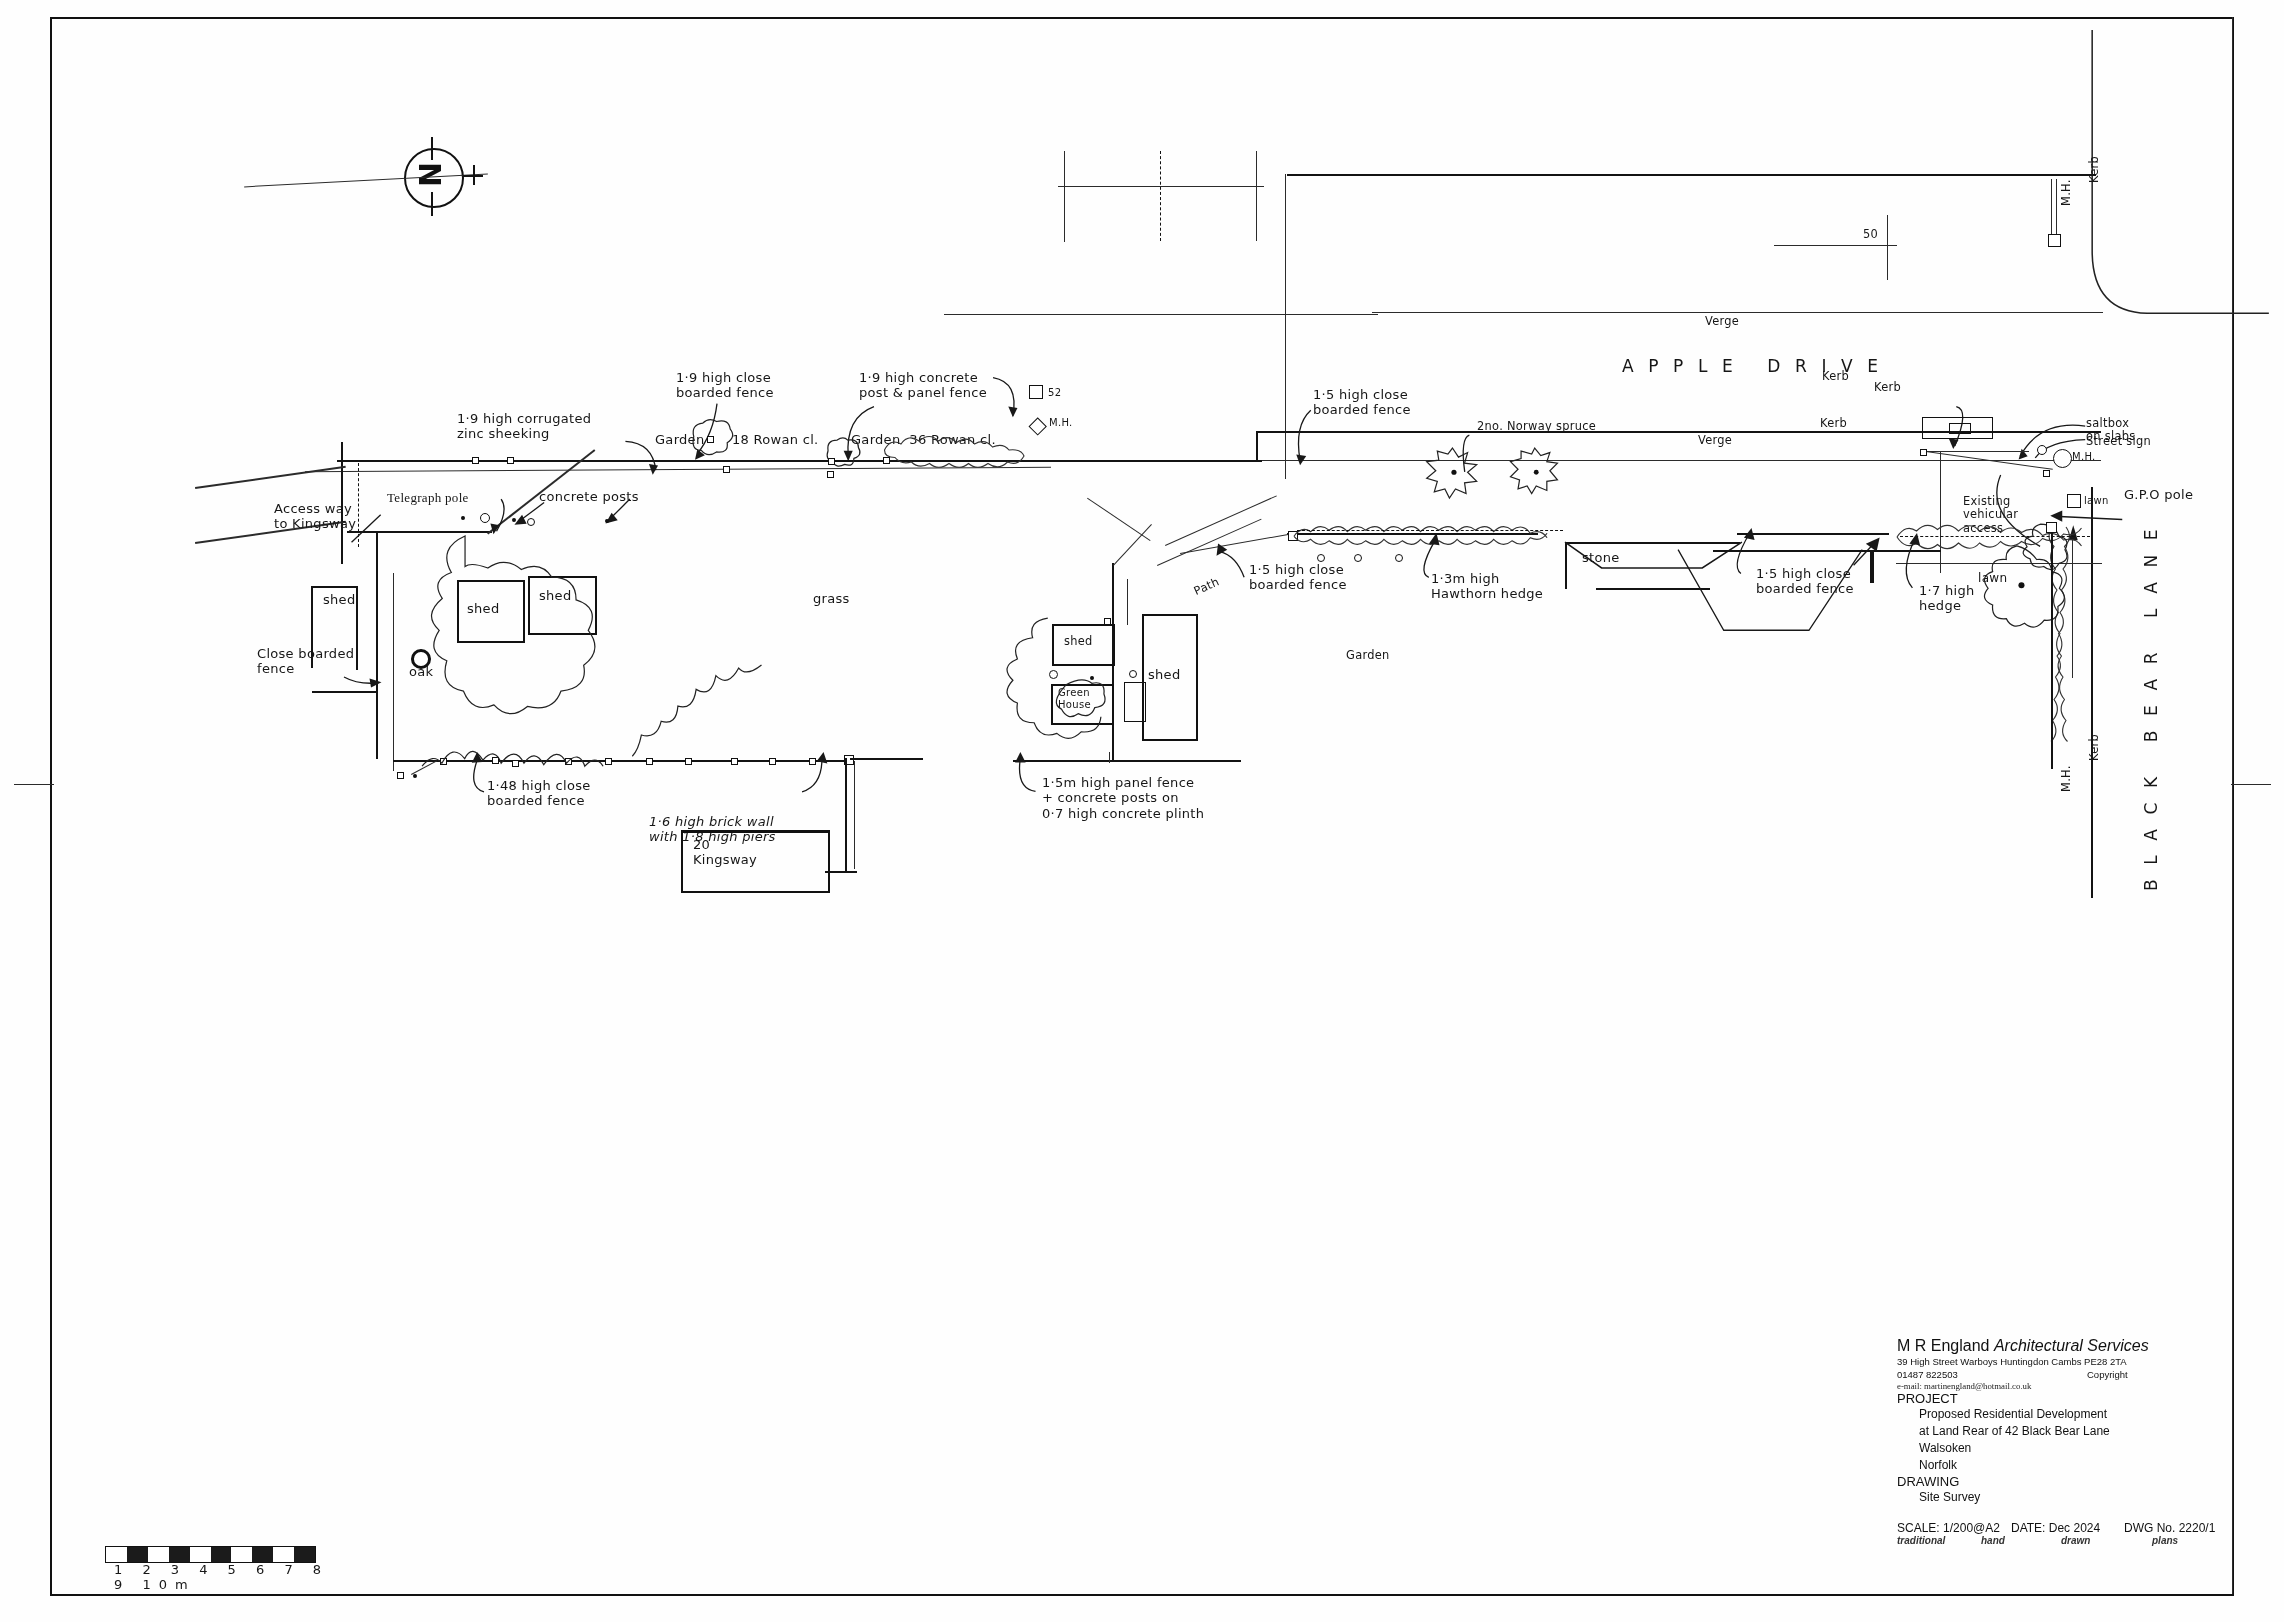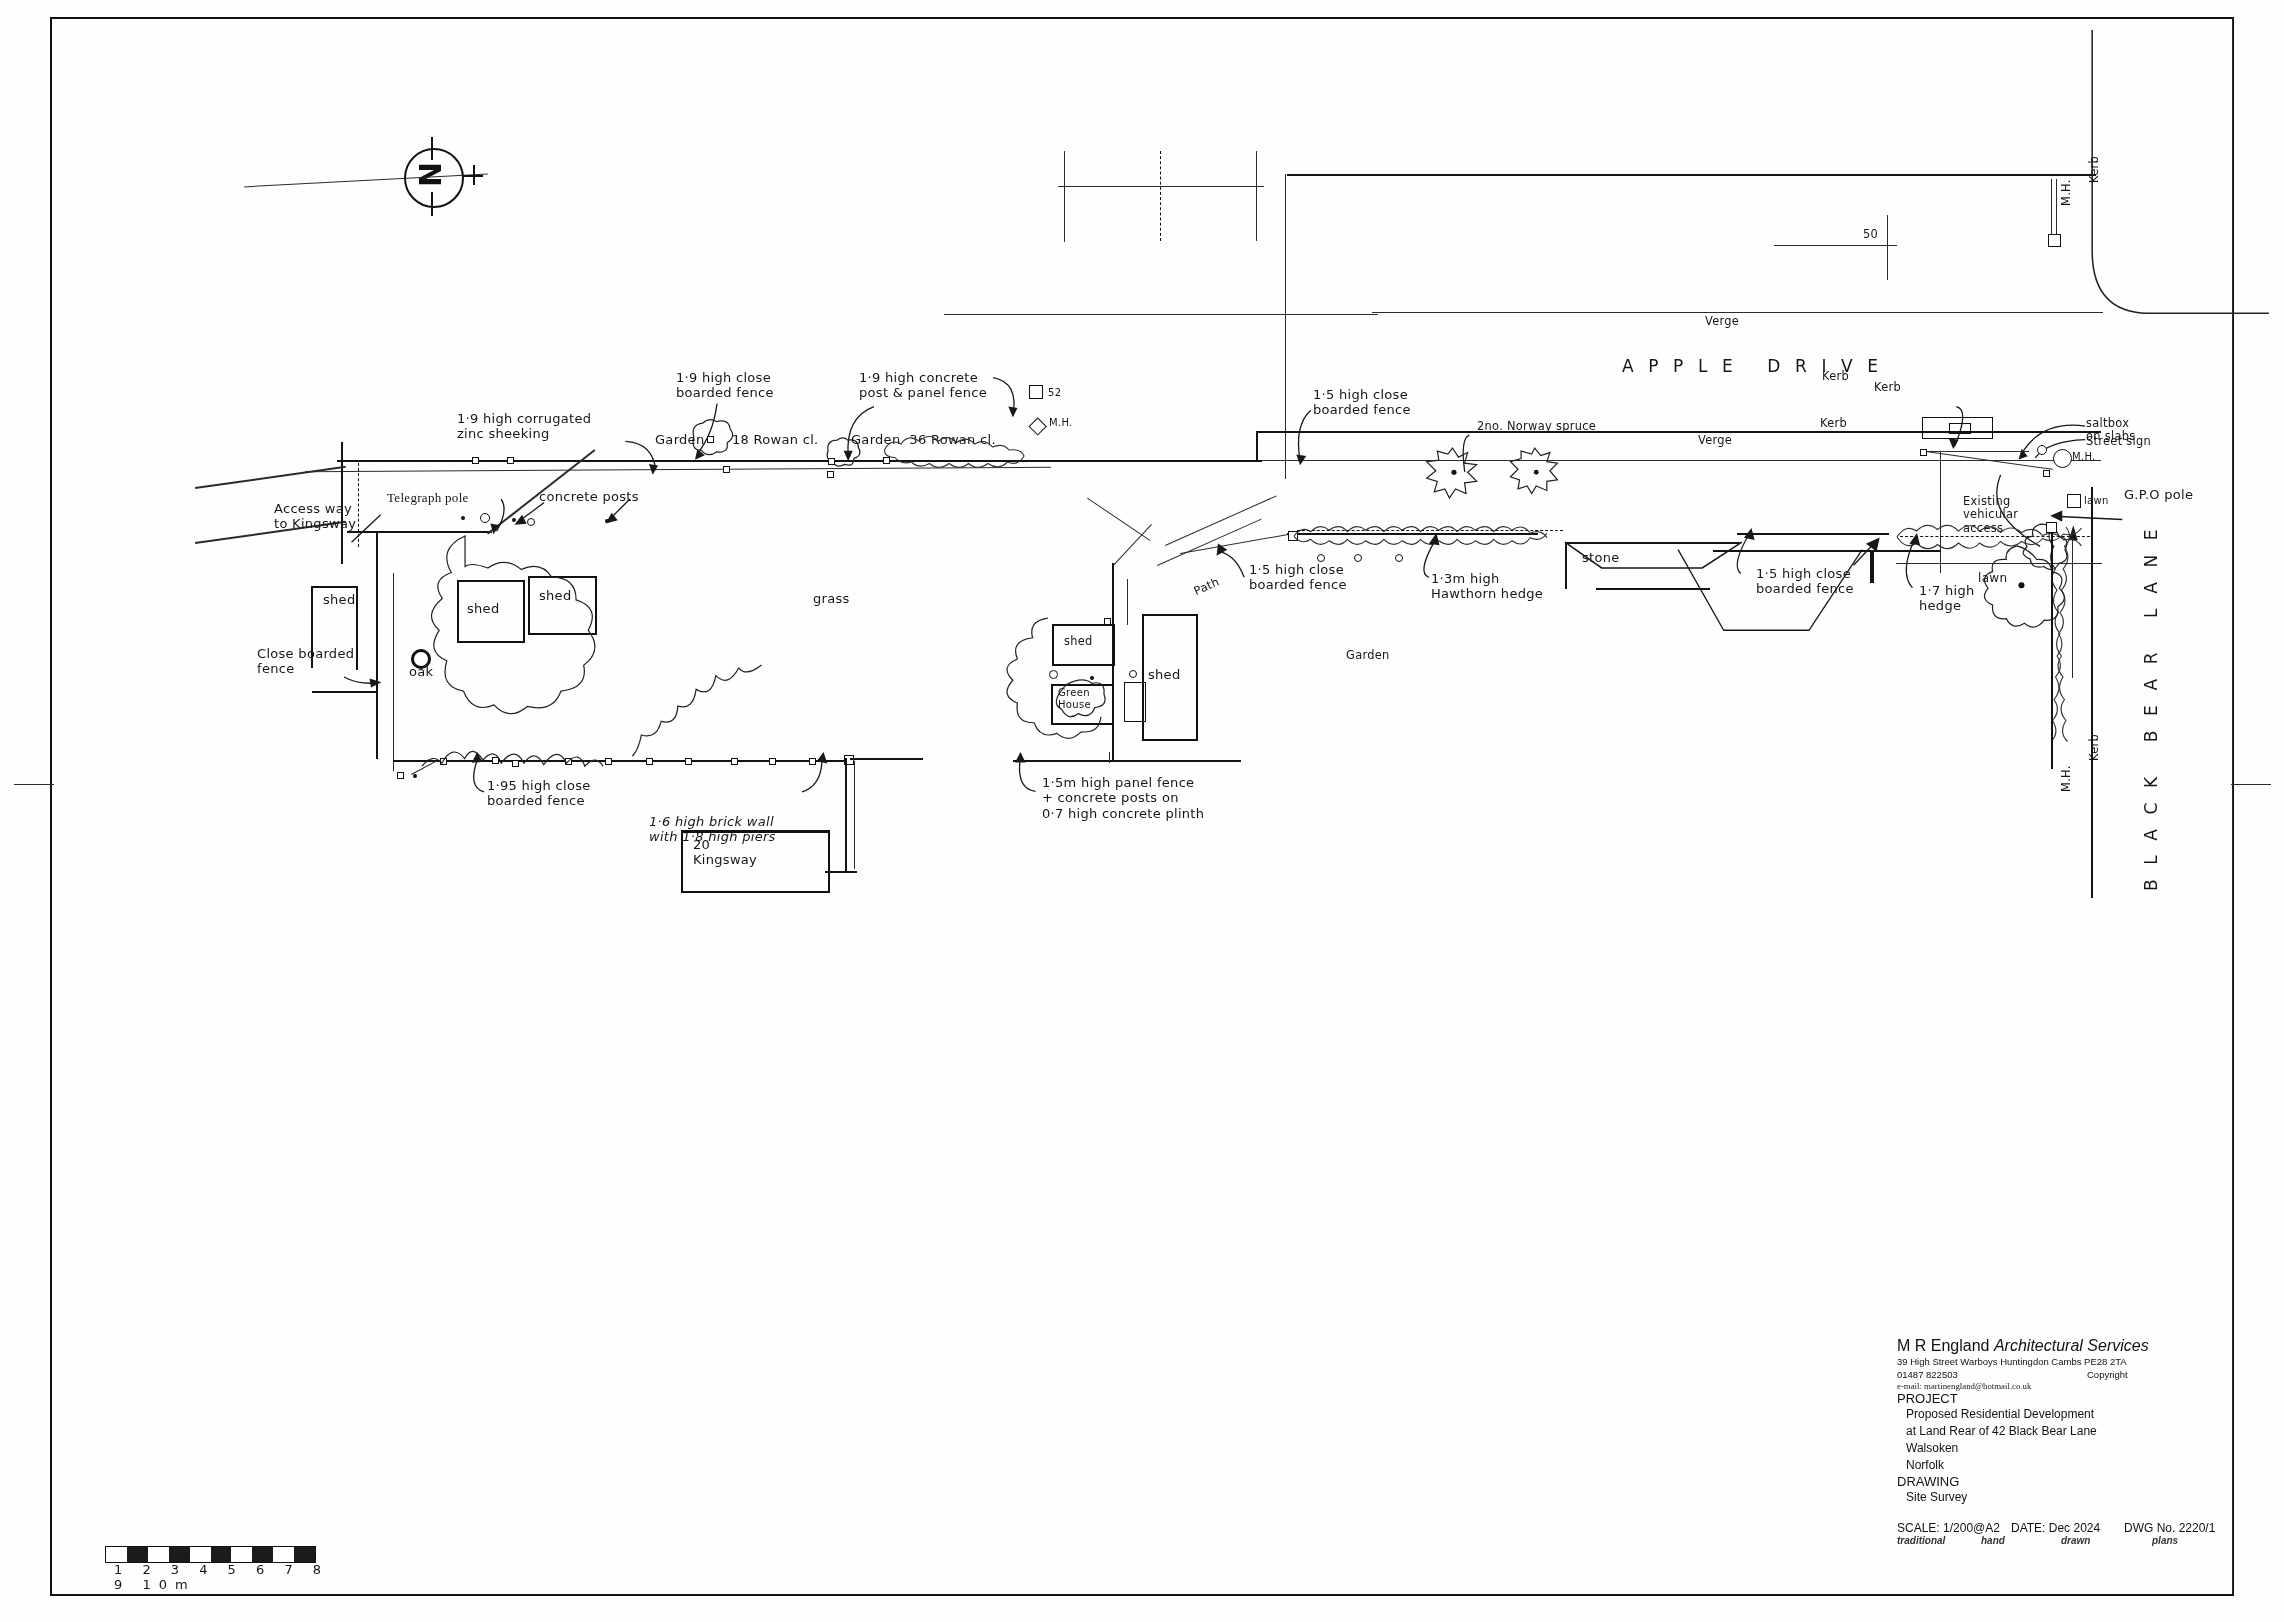--- a/index.html
+++ b/index.html
@@ -62,21 +62,21 @@
   #scalenums{position:absolute;left:114px;top:1562px;width:228px;
     font-family:"DejaVu Sans",sans-serif;font-size:13px;letter-spacing:8px;color:#161616;}
 
   
   #titleblock{position:absolute;left:1897px;top:1337px;width:327px;}
   #tb-name{font-size:16px;color:#111;}
   #tb-name i{font-style:italic;}
   .tb-small{font-size:9.5px;color:#111;line-height:1.38;}
   .tb-email{font-family:"Liberation Serif",serif;font-size:8.8px;color:#222;}
   .tb-head{font-size:13px;color:#111;}
-  .tb-line{font-size:12px;color:#111;margin-left:9px;line-height:1.42;}
+  .tb-line{font-size:12px;color:#111;margin-left:22px;line-height:1.42;}
   .tb-scale{font-size:12px;color:#111;margin-top:15px;}
   .tb-sub{font-size:10px;font-style:italic;color:#333;font-weight:bold;}
   .tb-row{display:flex;}
   .tb-row span{display:inline-block;}
 
   
   #north{position:absolute;left:404px;top:148px;width:59px;height:59px;}
   #north .circ{position:absolute;left:0;top:0;width:56px;height:56px;border:2.3px solid #111;border-radius:50%;}
   #north .glyph{position:absolute;left:13.7px;top:9px;font-family:"DejaVu Sans",sans-serif;font-size:30px;font-weight:700;
      transform:rotate(-90deg);transform-origin:center center;color:#111;}
@@ -372,21 +372,21 @@
 
   <svg class="veg" style="left:416px;top:728px;" width="289" height="46" viewBox="0 0 380 60">
     <path class="vegpath" d="M 8 50 q 14 -18 26 -4 q 14 -26 30 -6 q 10 -20 24 2 q 16 -18 24 4 q 18 -24 30 0
       q 14 -20 26 2 q 18 -26 30 -2 q 16 -18 24 4 q 14 -16 24 0"></path>
   </svg>
   <svg class="veg" style="left:632px;top:662px;" width="145" height="114" viewBox="0 0 190 150">
     <path class="vegpath" d="M 170 4 q -20 16 -30 4 q -14 26 -30 10 q -6 30 -26 18 q -4 28 -24 22 q -2 26 -22 20
       q -6 24 -26 18 q -4 20 -12 28"></path>
   </svg>
 
-  <div class="abs hand" style="left:487px;top:778px;">1·95 high close
+  <div class="abs hand" style="left:487px;top:778px;">1·48 high close
 boarded fence</div>
   <svg class="lead" style="left:461px;top:752px;" width="46" height="46" viewBox="0 0 60 60">
     <path class="leadpath" d="M 30 52 q -22 -6 -8 -44"></path>
     <polygon class="leadhead" points="21,0 14,14 28,13"></polygon>
   </svg>
 
   <div class="abs hand" style="left:649px;top:814px;font-style:italic;">1·6 high brick wall
 with 1·8 high piers</div>
   <svg class="lead" style="left:799px;top:752px;" width="46" height="46" viewBox="0 0 60 60">
     <path class="leadpath" d="M 4 52 q 26 -8 26 -44"></path>

